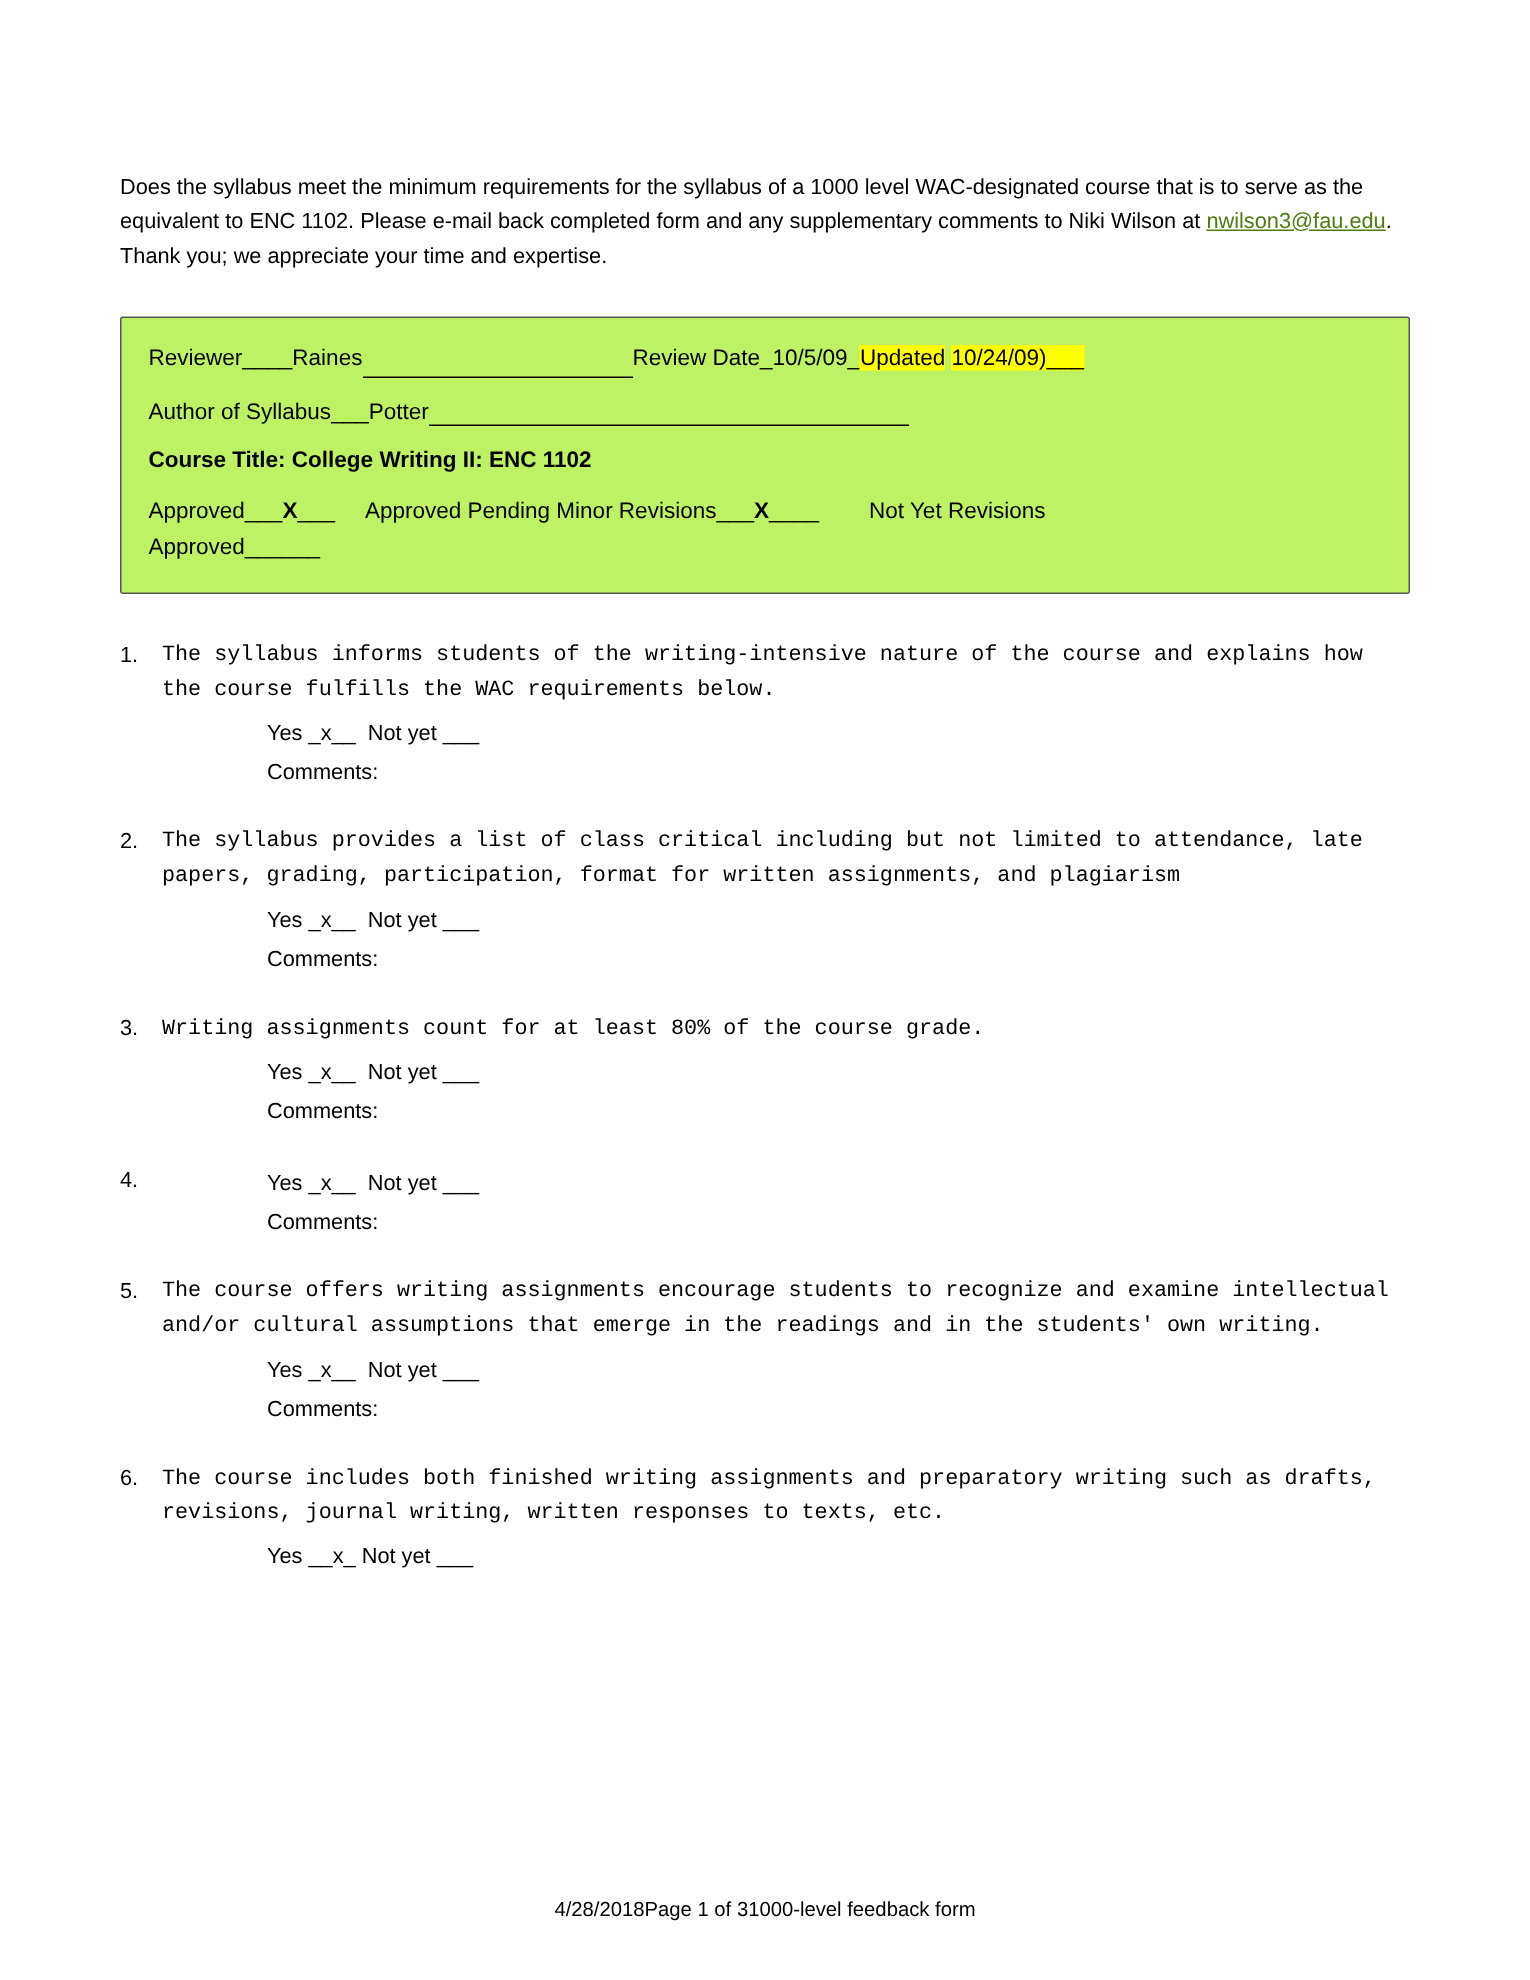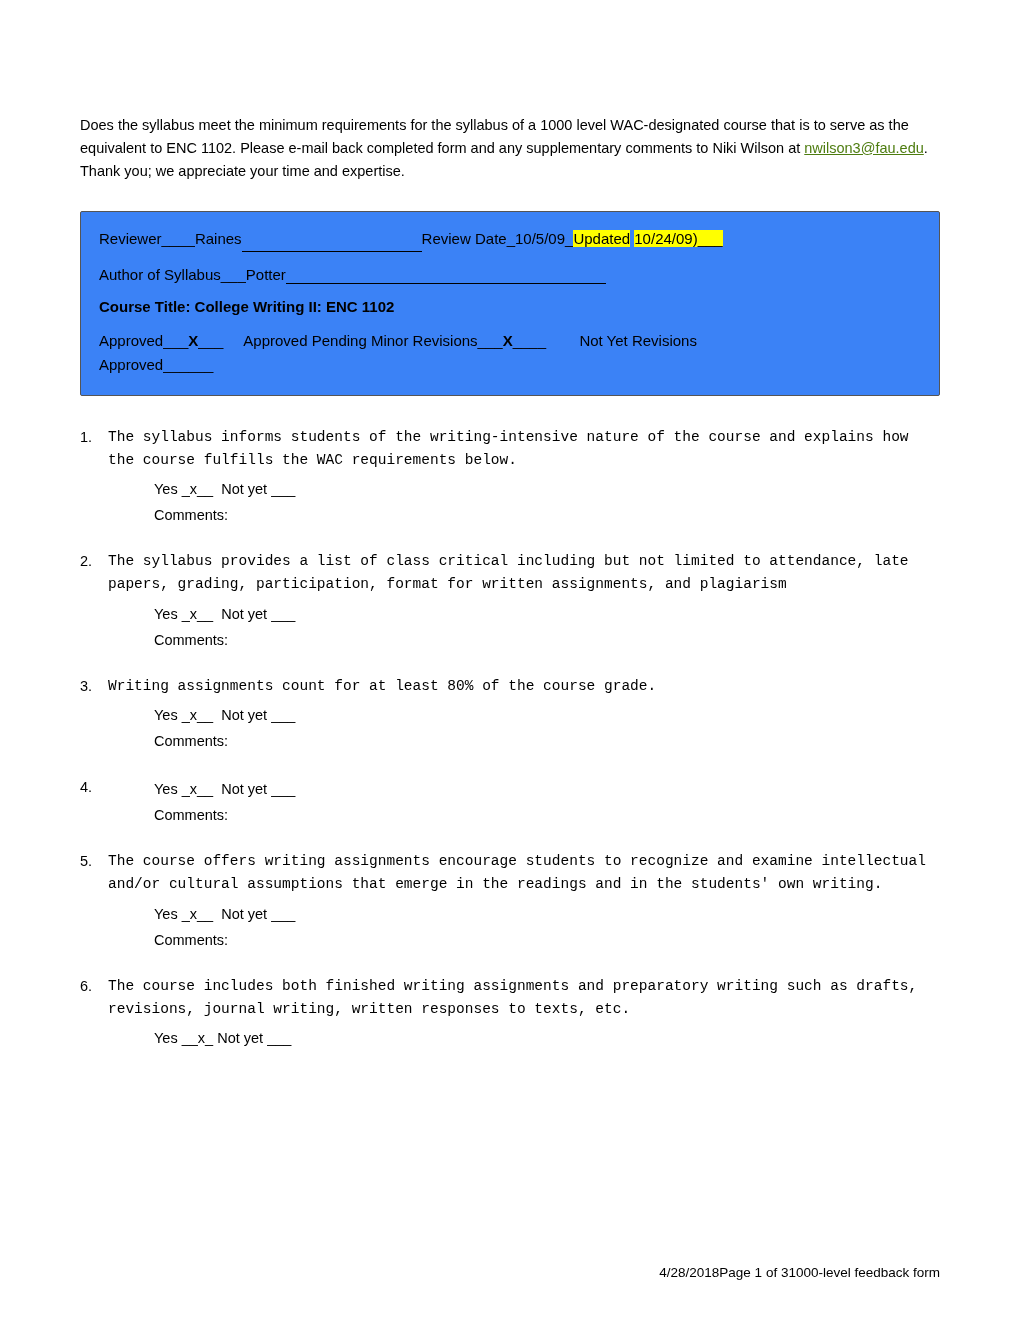--- a/index.html
+++ b/index.html
@@ -34,21 +34,21 @@
       line-height: 1.6;
       margin-bottom: 28px;
     }
 
     .intro-paragraph a {
       color: #4d7c0f;
     }
 
     .reviewer-box {
       border: 1px solid #555;
-      background-color: #3b82f6;
+      background-color: #bef264;
       padding: 16px 18px 18px 18px;
       margin-bottom: 30px;
       border-radius: 2px;
     }
 
     .reviewer-line {
       font-size: 15px;
       margin-bottom: 14px;
       line-height: 1.5;
     }
@@ -102,32 +102,32 @@
       font-size: 14.5px;
     }
 
     .item-text {
       display: block;
       margin-bottom: 4px;
       font-family: Liberation Mono, monospace;
     }
 
     .response-block {
-      margin-left: 46px;
+      margin-left: 70px;
       font-size: 14.5px;
       line-height: 1.8;
     }
 
     .page-footer {
       position: fixed;
       bottom: 40px;
       left: 80px;
       right: 80px;
       display: flex;
-      justify-content: flex-end;
+      justify-content: center;
       font-size: 13.5px;
       color: #000;
       width: 860px;
     }
 
     .x-mark {
       color: #000;
       font-weight: bold;
     }
   </style>

